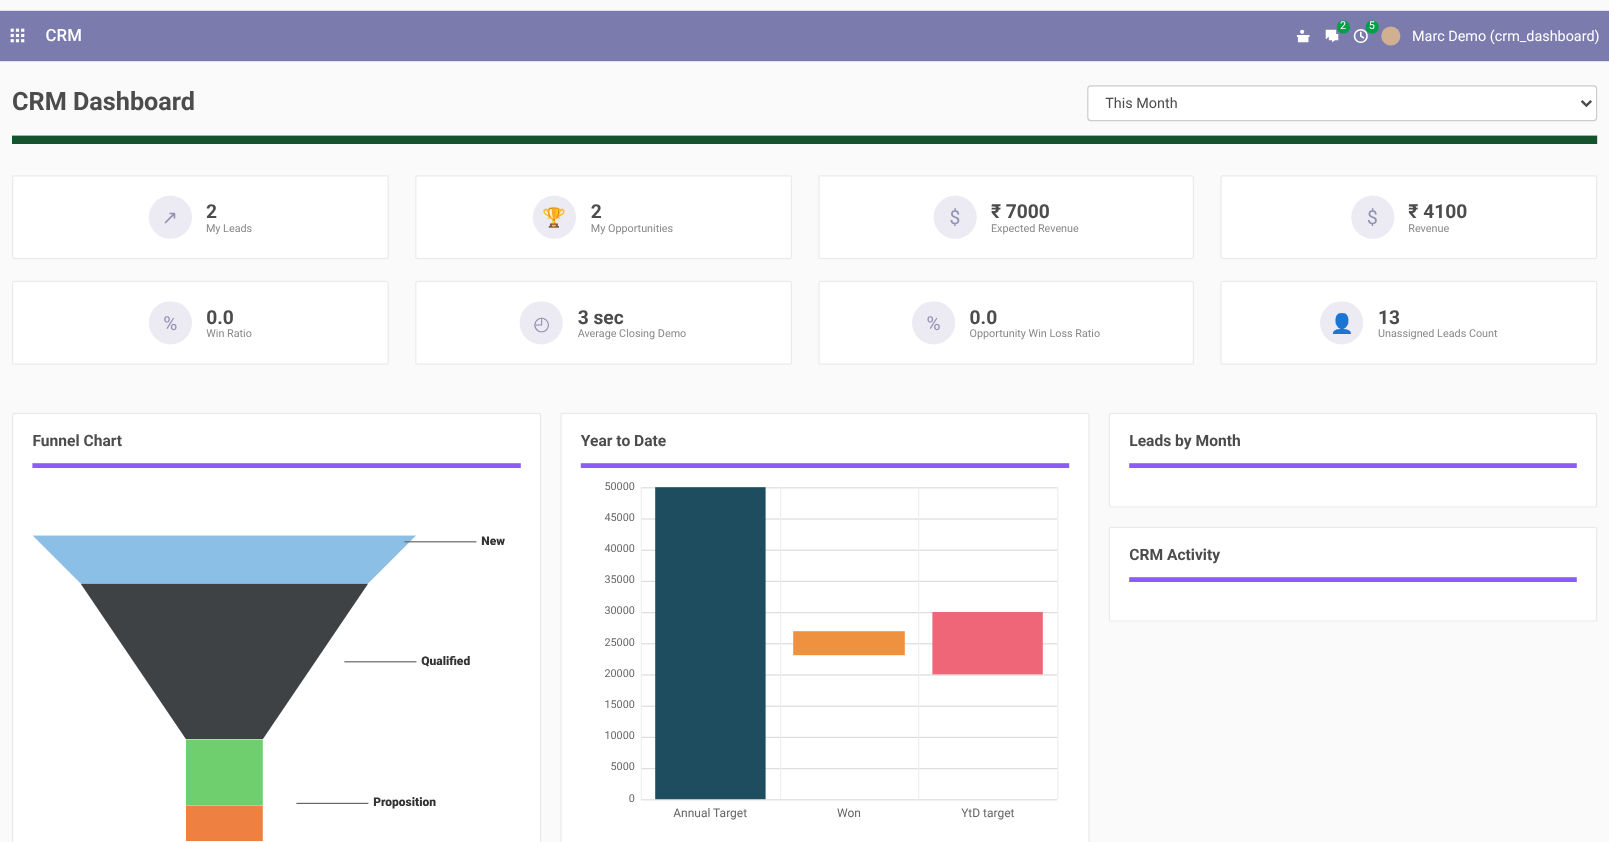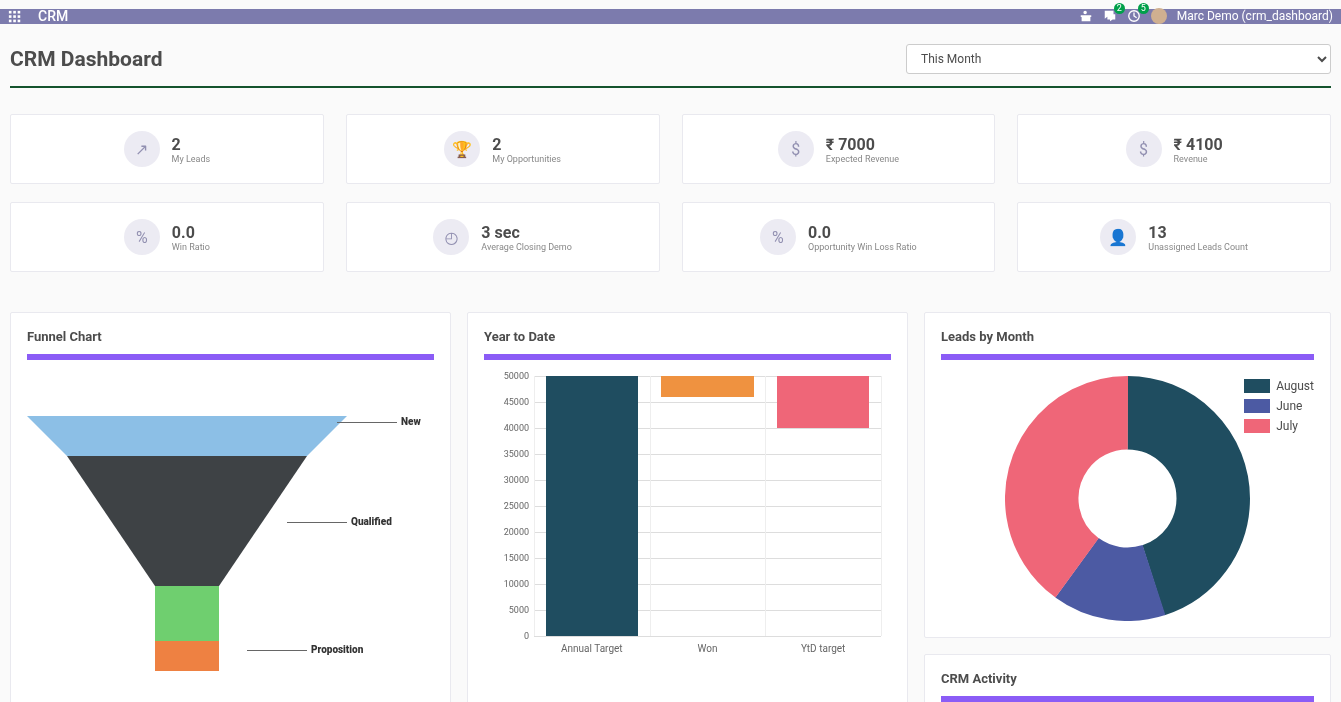--- a/index.html
+++ b/index.html
@@ -1,60 +1,60 @@
 <!DOCTYPE html>
 <html><head>
 <meta charset="utf-8">
 <style>
 *{box-sizing:border-box;margin:0;padding:0;font-family:-apple-system,BlinkMacSystemFont,"Segoe UI",Roboto,Helvetica,Arial,sans-serif}
 body{background:#fafafa;color:#4c4c4c}
-.topbar{background:#7c7bad;height:15px;display:flex;align-items:flex-end;color:#fff;font-size:12px;margin-top:9px}
+.topbar{background:#7c7bad;height:42px;display:flex;align-items:center;color:#fff;font-size:12px;margin-top:9px}
 .appicon{padding:0 8px;font-size:14px}
 .appname{font-weight:500;padding:0 8px;font-size:14px}
 .nav a{color:#fff;text-decoration:none;padding:0 10px;line-height:29px;display:inline-block}
 .nav a.active{background:rgba(0,0,0,0.12)}
 .topbar-right{margin-left:auto;display:flex;align-items:center;padding-right:8px;gap:10px}
 .badge-wrap{position:relative}
 .badge{position:absolute;top:-6px;right:-8px;background:#00a04a;color:#fff;border-radius:8px;font-size:9px;padding:0 3px;line-height:11px}
 .avatar{width:16px;height:16px;border-radius:50%;background:#d0b090;display:inline-block;vertical-align:middle}
 .ic{display:inline-block;width:14px;height:14px;vertical-align:middle}
 .content{padding:10px}
-.header{display:flex;align-items:center;border-bottom:2px solid #14532d;padding:10px 0 12px}
+.header{display:flex;align-items:center;border-bottom:7px solid #14532d;padding:10px 0 12px}
 .header h1{font-size:21px;font-weight:700;color:#4c4c4c}
 .period{margin-left:auto;border:1px solid #ccc;border-radius:3px;padding:6px 10px;font-size:12px;color:#4c4c4c;width:425px;background:#fff}
 .kpi-row{display:flex;gap:22px;margin-top:26px}
 .kpi{flex:1;background:#fff;border:1px solid #e9e9ef;border-radius:2px;padding:16px 12px;display:flex;align-items:center;justify-content:center}
 .kpi-icon{width:36px;height:36px;border-radius:50%;background:#ecebf3;color:#9290b1;display:flex;align-items:center;justify-content:center;margin-right:12px;font-size:16px}
 .kpi-text{display:flex;flex-direction:column}
 .kpi-val{font-size:16px;font-weight:700;color:#4c4c4c}
 .kpi-lbl{font-size:9px;color:#888}
 .charts{display:flex;gap:16px;margin-top:40px}
 .card{background:#fff;border:1px solid #e9e9ef;border-radius:2px;padding:16px}
-.card h3{font-size:13px;font-weight:700;border-bottom:6px solid #8b5cf6;padding-bottom:10px;margin-bottom:16px}
+.card h3{font-size:13px;font-weight:700;border-bottom:4px solid #8b5cf6;padding-bottom:10px;margin-bottom:16px}
 .col1{flex:1}
 .col2{flex:1}
 .col3{flex:1;display:flex;flex-direction:column;gap:16px}
 
 .funnel-area{position:relative;height:320px;padding-top:40px}
 .funnel{position:relative;width:320px}
 .funnel .seg{position:absolute;left:0}
 .funnel .f1{top:0;width:320px;height:40px;background:#8cbfe6;clip-path:polygon(0 0,100% 0,calc(100% - 40px) 100%,40px 100%)}
 .funnel .f2{top:40px;width:320px;height:130px;background:#3e4245;clip-path:polygon(40px 0,calc(100% - 40px) 0,calc(100% - 128px) 100%,128px 100%)}
 .funnel .f3{top:170px;width:320px;height:55px;background:#6fcf6f;clip-path:polygon(128px 0,calc(100% - 128px) 0,calc(100% - 128px) 100%,128px 100%)}
 .funnel .f4{top:225px;width:320px;height:30px;background:#ee8142;clip-path:polygon(128px 0,calc(100% - 128px) 0,calc(100% - 128px) 100%,128px 100%)}
 .flabel{position:absolute;font-size:10px;font-weight:600;color:#333}
 .flabel span{display:inline-block;border-top:1px solid #666;width:60px;vertical-align:middle;margin-right:4px;margin-left:-70px}
 
 .barchart{height:280px;position:relative;padding-left:50px;padding-right:10px;padding-bottom:20px}
 .grid{position:absolute;left:50px;right:10px;top:0;bottom:20px}
 .grid .hline{position:absolute;left:0;right:0;border-top:1px solid #ddd;font-size:9px;color:#666}
 .grid .hline span{position:absolute;left:-45px;top:-6px;width:40px;text-align:right}
 .grid .vline{position:absolute;top:0;bottom:0;border-left:1px solid #eee}
 .bars{position:absolute;left:50px;right:10px;top:0;bottom:20px;display:flex}
-.bars .barcell{flex:1;position:relative;display:flex;align-items:flex-start;justify-content:center}
+.bars .barcell{flex:1;position:relative;display:flex;align-items:center;justify-content:center}
 .bars .bar{width:80%}
 .bar-label{position:absolute;bottom:-18px;font-size:10px;color:#666}
 .annual-line{font-size:12px;margin-top:18px;margin-left:10px}
 
 .donut-wrap{display:flex;position:relative}
 .donut{width:245px;height:245px;margin:0 auto}
 .donut-legend{position:absolute;right:0;top:0;font-size:12px}
 .donut-legend div{display:flex;align-items:center;gap:6px;line-height:20px}
 .sq{width:26px;height:14px}
 </style>
@@ -170,21 +170,21 @@
       <h3>Funnel Chart</h3>
       <div class="funnel-area">
         <div class="funnel">
           <div class="seg f1"></div>
           <div class="seg f2"></div>
           <div class="seg f3"></div>
           <div class="seg f4"></div>
         </div>
         <div class="flabel" style="left:380px;top:40px"><span></span><b>New</b></div>
         <div class="flabel" style="left:330px;top:140px"><span></span><b>Qualified</b></div>
-        <div class="flabel" style="left:290px;top:268px"><span></span><b>Proposition</b></div>
+        <div class="flabel" style="left:290px;top:258px"><span></span><b>Proposition</b></div>
       </div>
     </div>
 
     <div class="card col2">
       <h3>Year to Date</h3>
       <div class="barchart" id="barchart">
         <div class="grid" id="ygrid">
             <div class="hline" style="top: 100%;">
               <span>0</span>
             </div>
@@ -236,41 +236,20 @@
               <div class="bar" style="background: rgb(239, 102, 120); height: 20%;"></div>
               <div class="bar-label">YtD target</div>
             </div>
           </div>
       </div>
     </div>
 
     <div class="col3">
       <div class="card">
         <h3>Leads by Month</h3>
-        <div class="donut-wrap">
-          <svg class="donut" viewBox="0 0 100 100" id="donut1">
-              <circle cx="50" cy="50" r="35" fill="none" stroke="#1f4d60" stroke-width="30" stroke-dasharray="98.96016858807849 120.95131716320702" transform="rotate(-90 50 50)"></circle>
-              <circle cx="50" cy="50" r="35" fill="none" stroke="#4c5aa3" stroke-width="30" stroke-dasharray="32.98672286269282 186.92476288859268" transform="rotate(72 50 50)"></circle>
-              <circle cx="50" cy="50" r="35" fill="none" stroke="#ef6678" stroke-width="30" stroke-dasharray="87.96459430051421 131.94689145077132" transform="rotate(126 50 50)"></circle>
-            </svg>
-          <div class="donut-legend" id="donut1legend">
-              <div>
-                <span class="sq" style="background:#1f4d60"></span>
-                <span>August</span>
-              </div>
-              <div>
-                <span class="sq" style="background:#4c5aa3"></span>
-                <span>June</span>
-              </div>
-              <div>
-                <span class="sq" style="background:#ef6678"></span>
-                <span>July</span>
-              </div>
-            </div>
-        </div>
       </div>
       <div class="card">
         <h3>CRM Activity</h3>
 
       </div>
     </div>
   </div>
 </div>
 
 </body></html>

